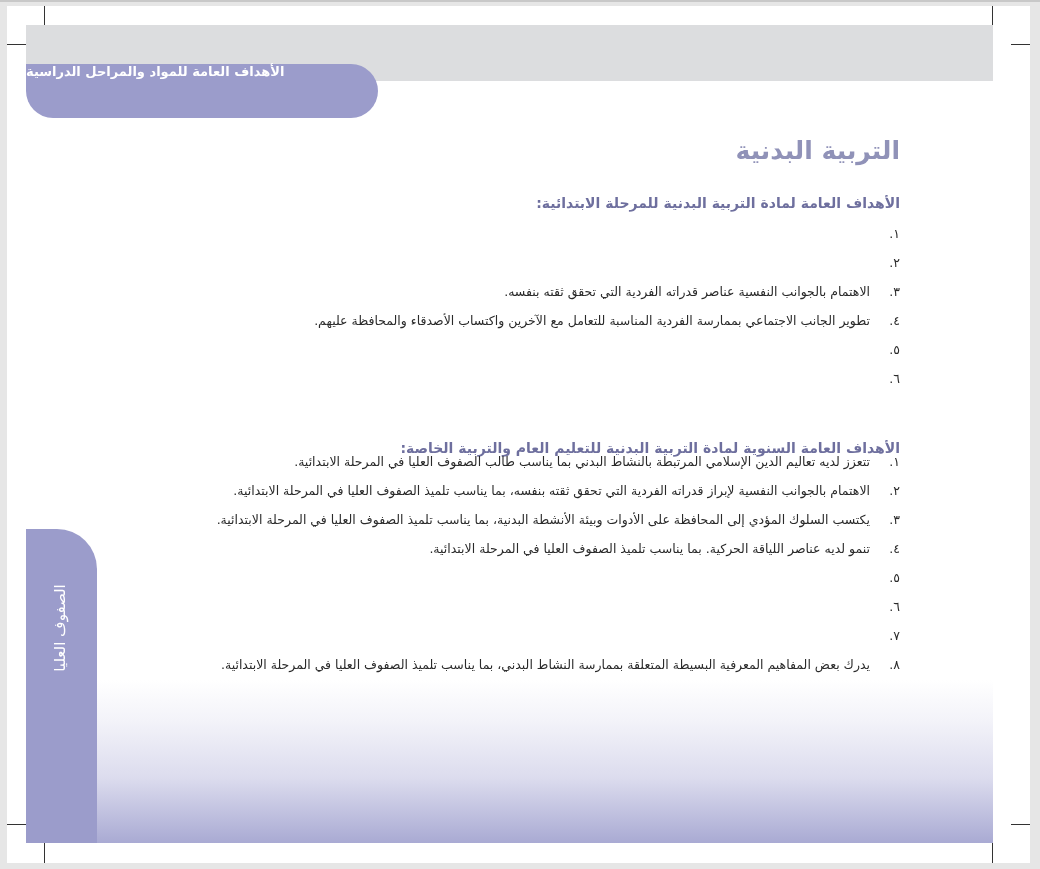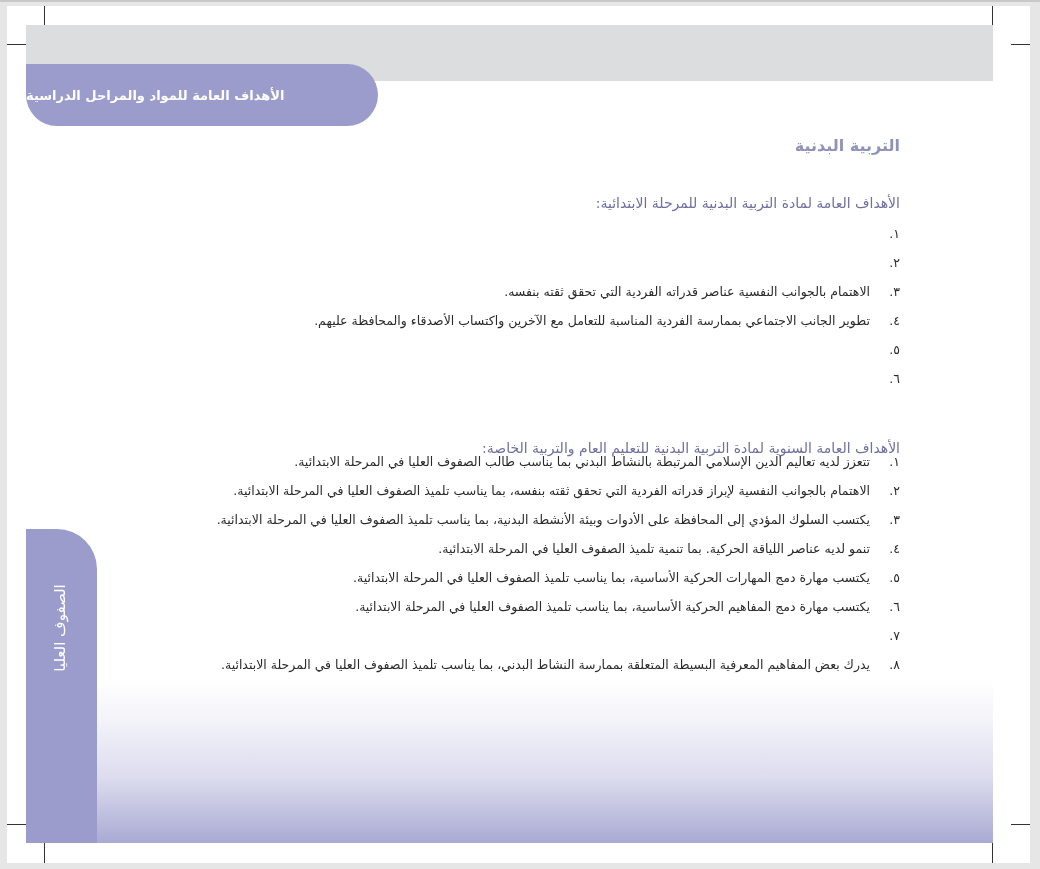--- a/index.html
+++ b/index.html
@@ -21,24 +21,24 @@
   }
   .header-band {
     position: absolute;
     left: 26px; top: 25px;
     width: 967px; height: 56px;
     background: #dcdddf;
   }
   .header-tab {
     position: absolute;
     left: 26px; top: 64px;
-    width: 352px; height: 62px;
+    width: 352px; height: 54px;
     background: #9b9ccb;
     border-radius: 0 32px 32px 32px;
-    display: flex; align-items: center; justify-content: flex-end;
+    display: flex; align-items: flex-start; justify-content: flex-end;
     box-sizing: border-box;
     padding-right: 14px;
     direction: rtl;
   }
   .header-tab span {
     color: #ffffff;
     font-size: 13px;
     font-weight: bold;
     direction: rtl;
     white-space: nowrap;
@@ -70,31 +70,31 @@
     text-align: center;
     margin-left: -2px;
   }
   .crop {
     position: absolute; background: #333;
   }
   .page-title {
     position: absolute;
     right: 140px; top: 136px;
     color: #9092b8;
-    font-size: 16px;
+    font-size: 25px;
     font-weight: bold;
     direction: rtl;
     letter-spacing: 0.5px;
   }
   .section-heading {
     position: absolute;
     right: 140px;
     color: #6e6f9e;
     font-size: 14px;
-    font-weight: normal;
+    font-weight: bold;
     direction: rtl;
     white-space: nowrap;
   }
   .goal-list {
     position: absolute;
     right: 140px;
     margin: 0; padding: 0;
     list-style: none;
     direction: rtl;
   }
@@ -179,29 +179,27 @@
   <li>
       <span class="num">٢.</span>
       <span class="txt">الاهتمام بالجوانب النفسية لإبراز قدراته الفردية التي تحقق ثقته بنفسه، بما يناسب تلميذ الصفوف العليا في المرحلة الابتدائية.</span>
     </li>
   <li>
       <span class="num">٣.</span>
       <span class="txt">يكتسب السلوك المؤدي إلى المحافظة على الأدوات وبيئة الأنشطة البدنية، بما يناسب تلميذ الصفوف العليا في المرحلة الابتدائية.</span>
     </li>
   <li>
       <span class="num">٤.</span>
-      <span class="txt">تنمو لديه عناصر اللياقة الحركية. بما تنمية تلميذ الصفوف العليا في المرحلة الابتدائية.</span>
+      <span class="txt">تنمو لديه عناصر اللياقة الحركية. بما يناسب تلميذ الصفوف العليا في المرحلة الابتدائية.</span>
     </li>
   <li>
       <span class="num">٥.</span>
-      <span class="txt">يكتسب مهارة دمج المهارات الحركية الأساسية، بما يناسب تلميذ الصفوف العليا في المرحلة الابتدائية.</span>
     </li>
   <li>
       <span class="num">٦.</span>
-      <span class="txt">يكتسب مهارة دمج المفاهيم الحركية الأساسية، بما يناسب تلميذ الصفوف العليا في المرحلة الابتدائية.</span>
     </li>
   <li>
       <span class="num">٧.</span>
     </li>
   <li>
       <span class="num">٨.</span>
       <span class="txt">يدرك بعض المفاهيم المعرفية البسيطة المتعلقة بممارسة النشاط البدني، بما يناسب تلميذ الصفوف العليا في المرحلة الابتدائية.</span>
     </li>
 </ul>
 

